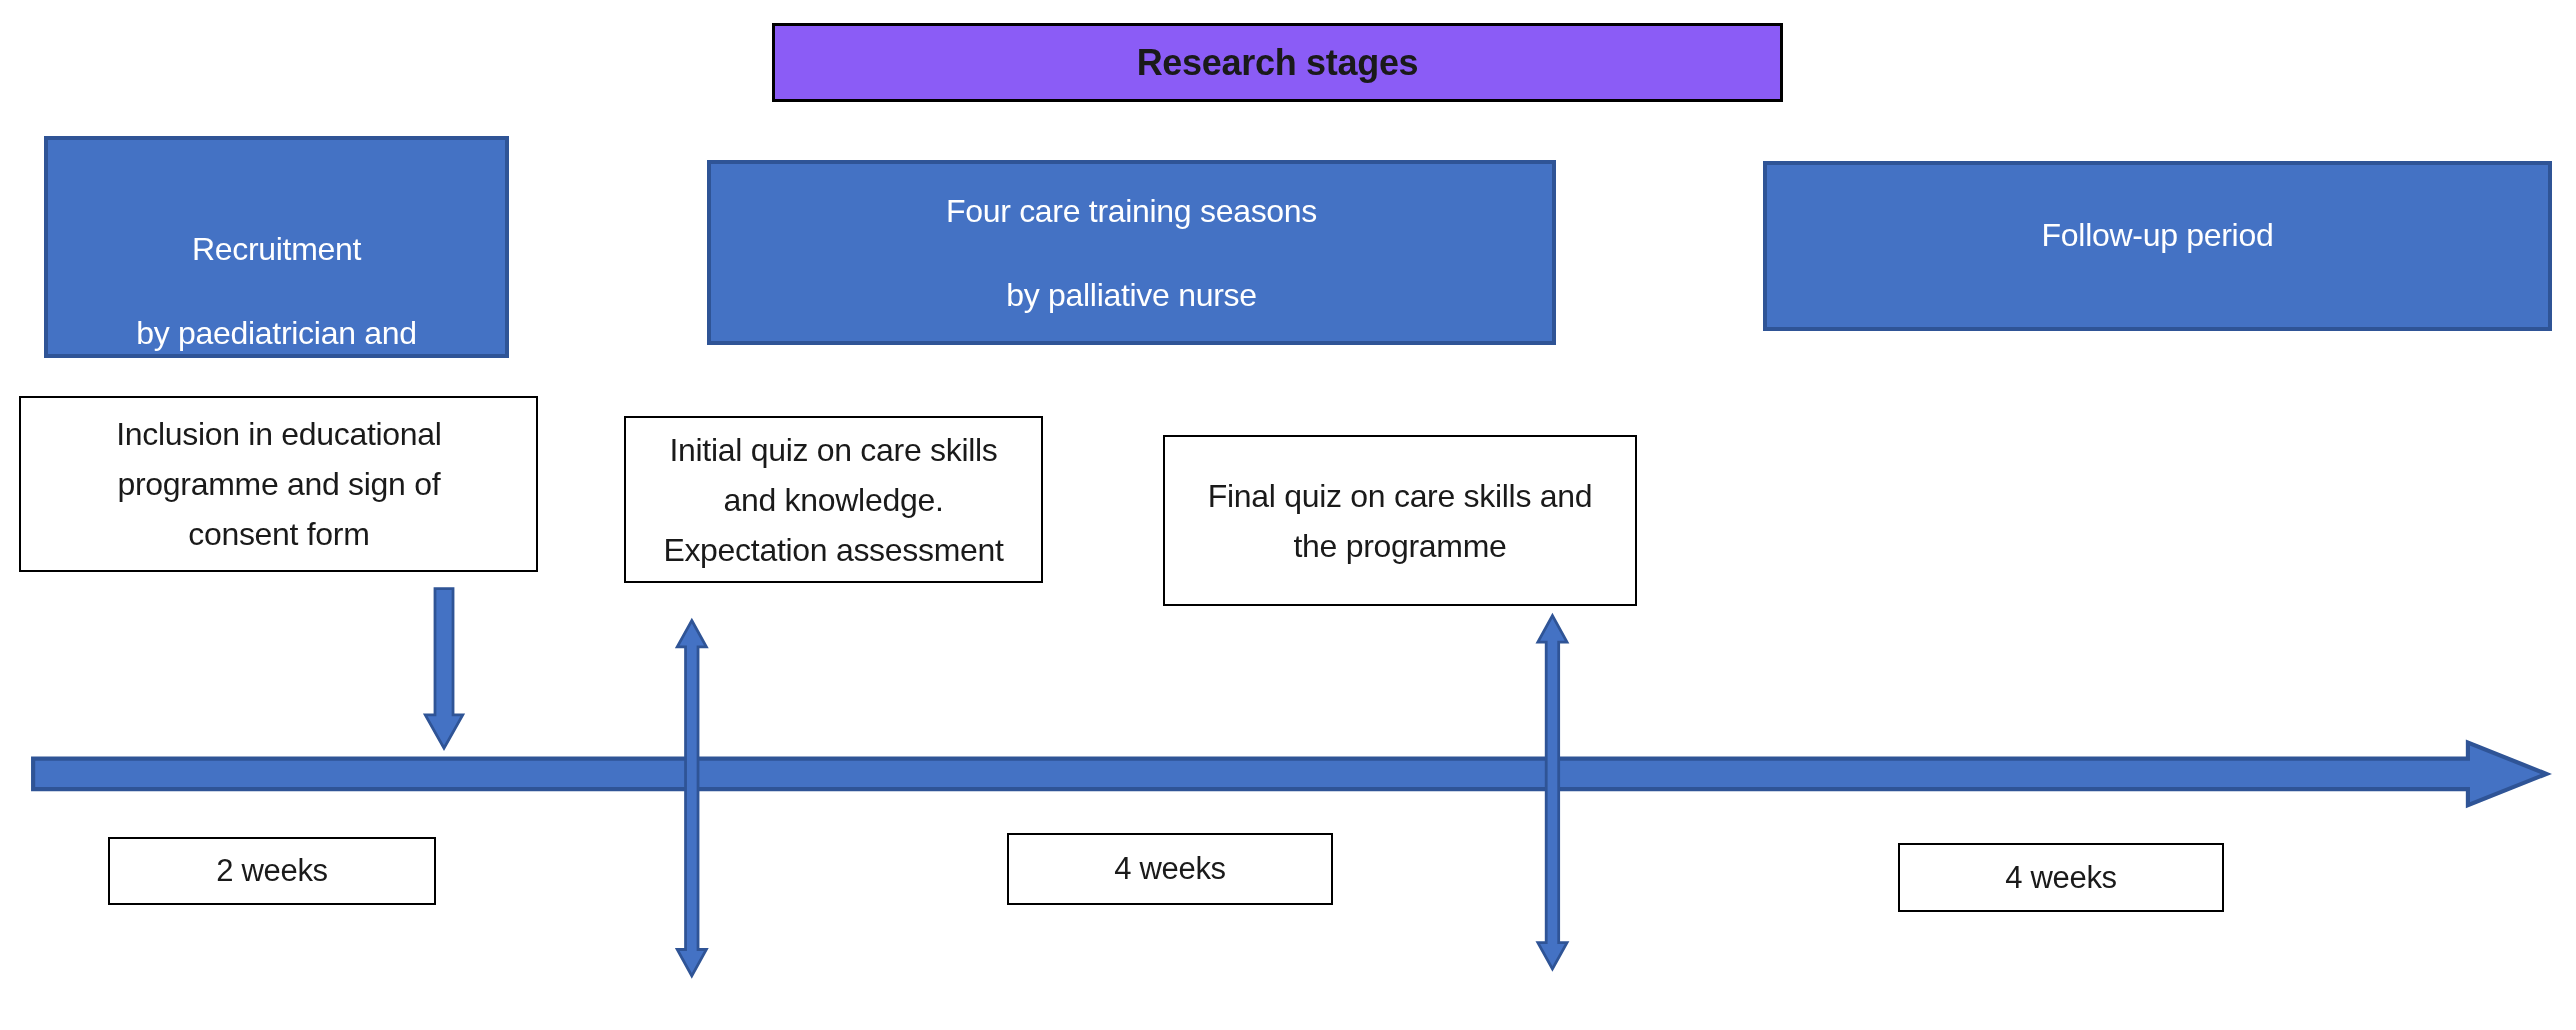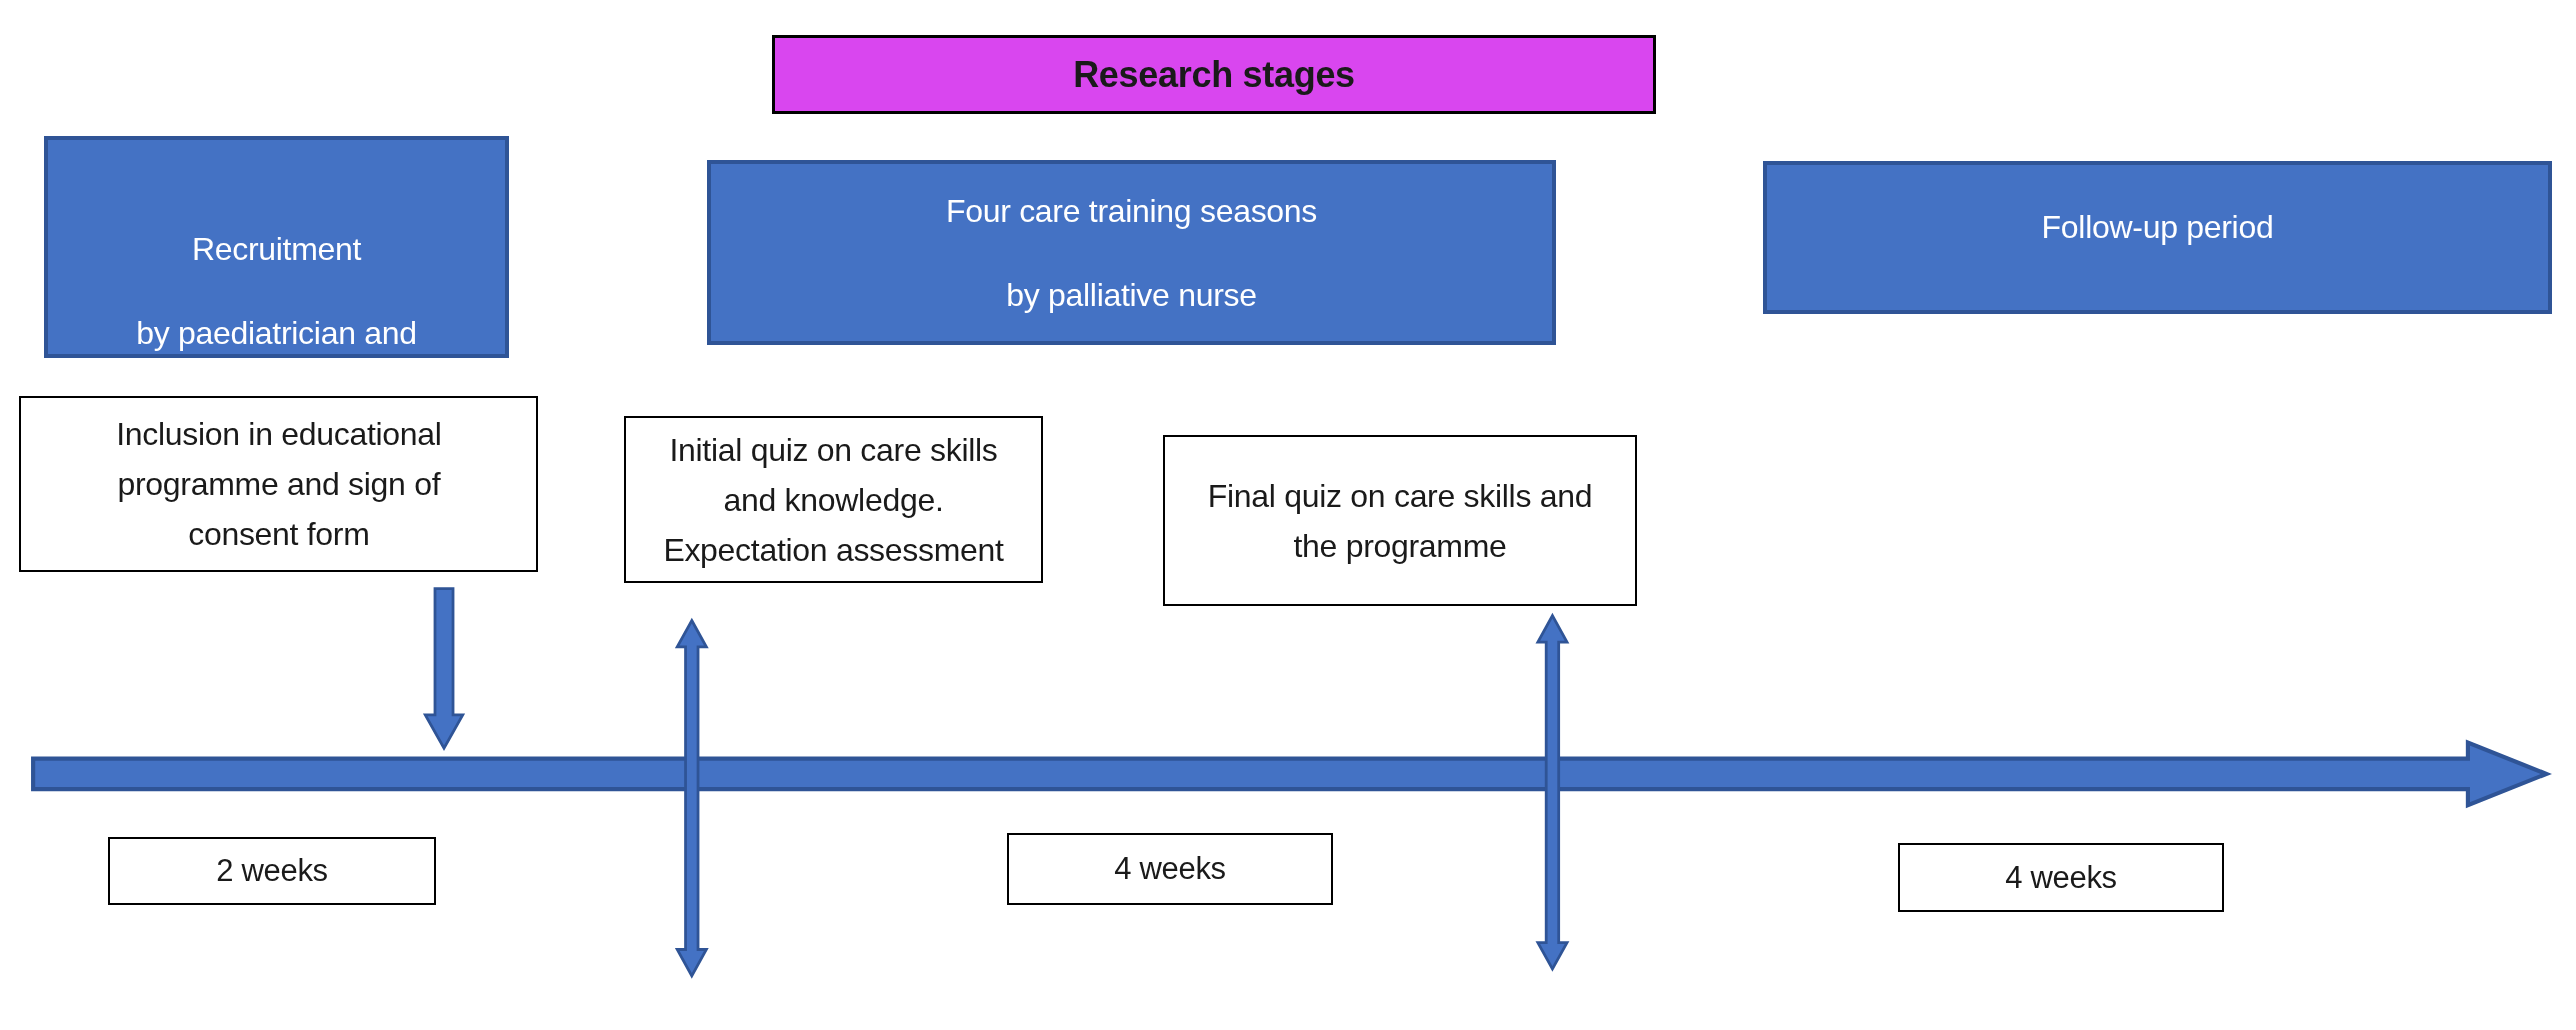--- a/index.html
+++ b/index.html
@@ -32,38 +32,37 @@
   .box {
     position: absolute;
     z-index: 2;
     display: flex;
     flex-direction: column;
     align-items: center;
     justify-content: center;
     text-align: center;
   }
   .title-box {
-    left: 772px; top: 23px; width: 884px; height: 79px;
-    background: #d946ef;
+    left: 772px; top: 23px; width: 1011px; height: 79px;
+    background: #8b5cf6;
     border: 3.5px solid var(--box-border);
     font-size: 36px; font-weight: bold; color: var(--box-text);
     letter-spacing: -0.3px;
-    margin-top: 12px;
   }
   .stage-box {
     background: var(--stage-fill);
     border: 4.9px solid var(--stage-border);
     color: var(--stage-text);
     font-size: 32px;
     line-height: 42px;
     letter-spacing: -0.3px;
   }
   .stage-recruitment { left: 44px;   top: 136px; width: 465px;  height: 222px; justify-content: flex-end; }
   .stage-training    { left: 707px; top: 160px; width: 849px; height: 185px; }
-  .stage-followup    { left: 1763px; top: 161px; width: 789px; height: 153px; }
+  .stage-followup    { left: 1763px; top: 161px; width: 789px; height: 170px; }
   .stage-followup .line { transform: translateY(-11px); }
   .blank-line { height: 42px; width: 100%; }
 
   .activity-box {
     background: #FFFFFF;
     border: 2.8px solid var(--box-border);
     color: var(--box-text);
     font-size: 32px;
     line-height: 50px;
     letter-spacing: -0.3px;

